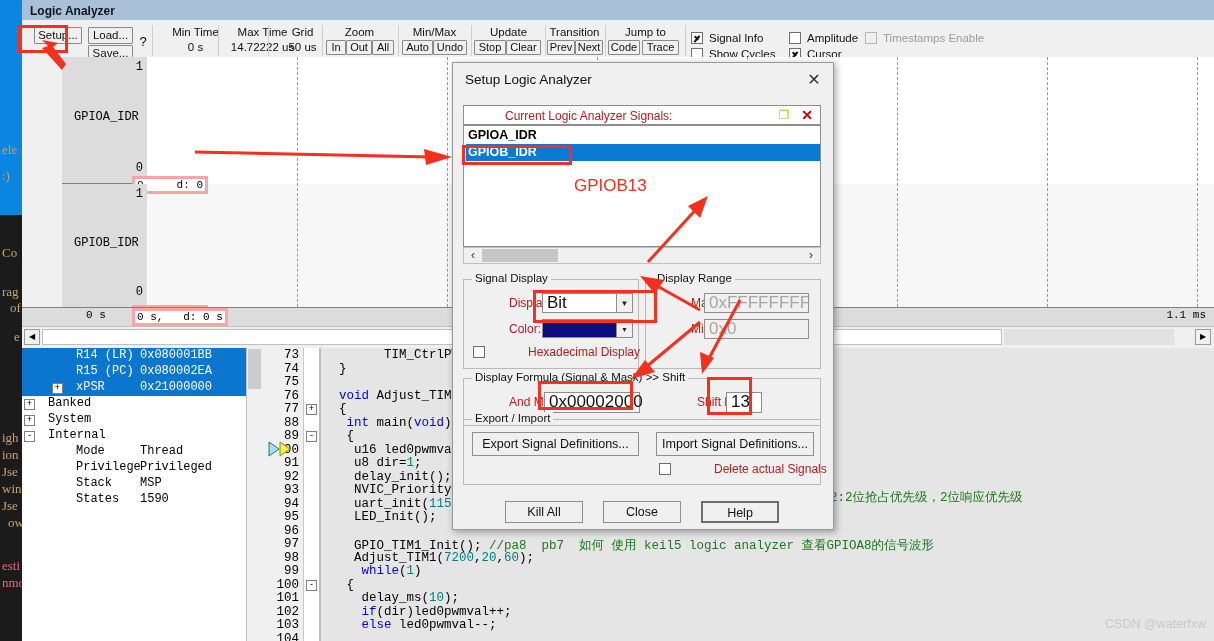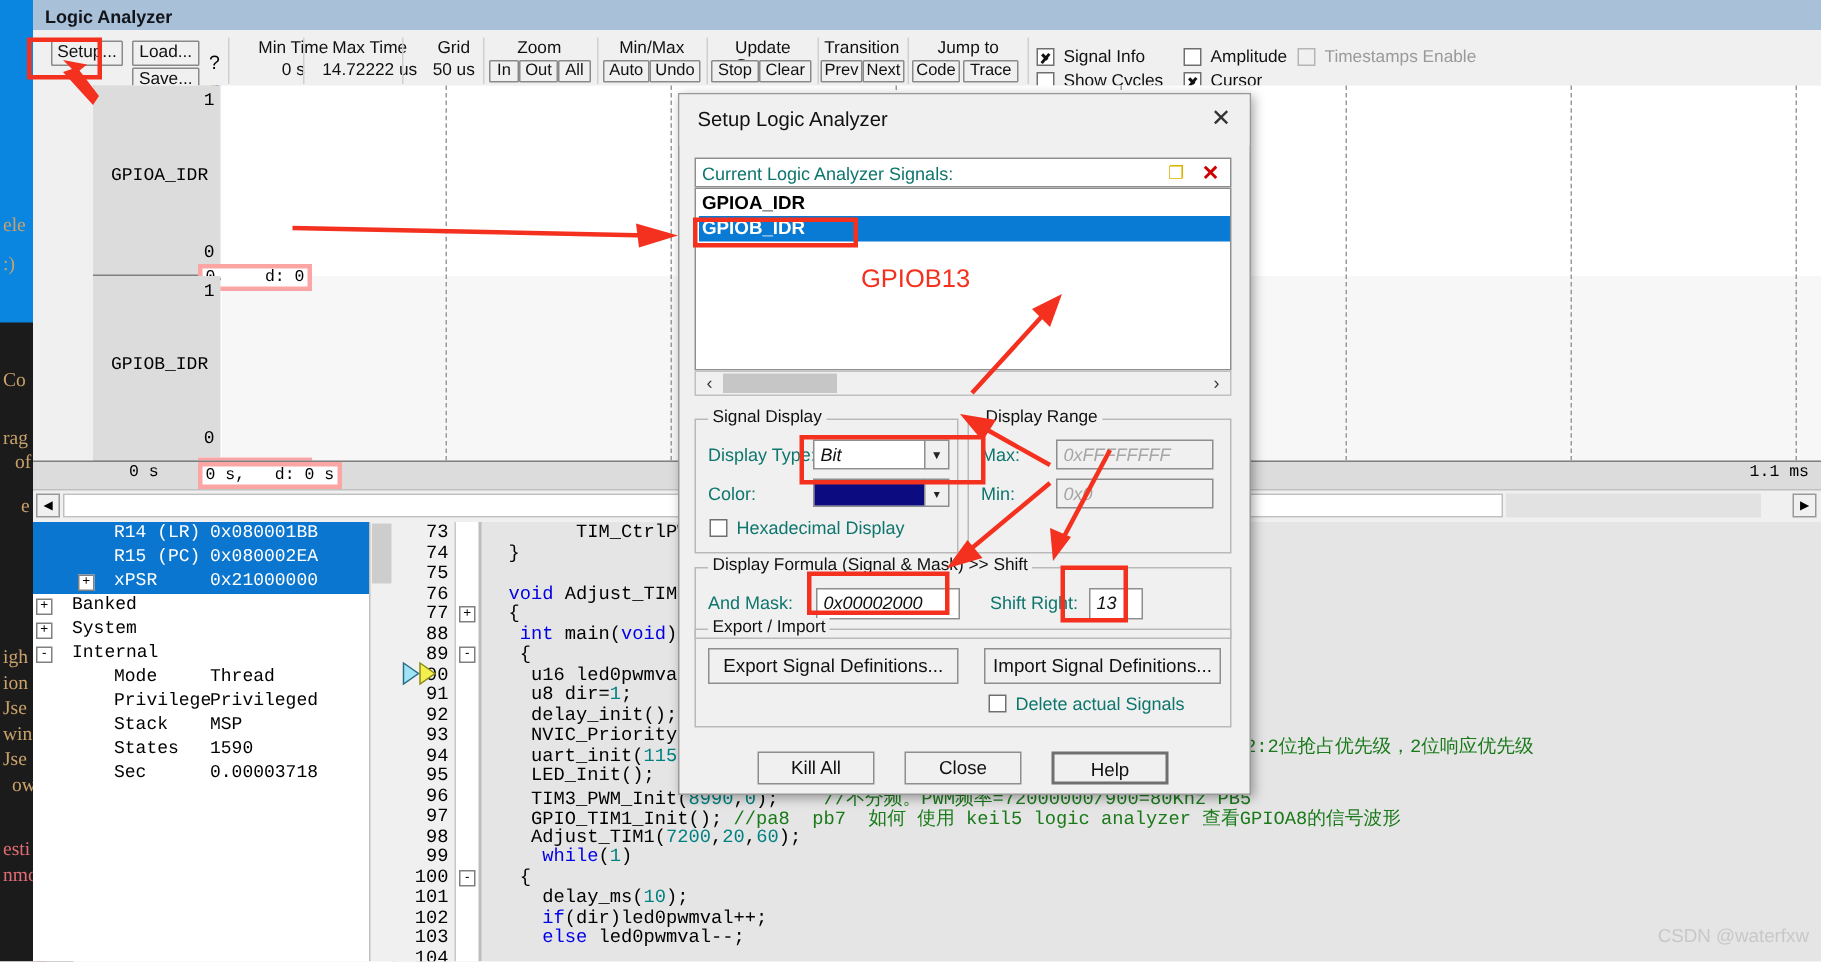--- a/index.html
+++ b/index.html
@@ -72,23 +72,23 @@
   
   #dlg{left:452px;top:62px;width:380px;height:466px;background:#f0f0f0;border:1px solid #999;
        box-shadow:2px 2px 7px rgba(0,0,0,.35);}
   #dlg-title{position:absolute;left:0;top:0;width:380px;height:34px;background:#f0f0f0;}
   #dlg-title .t{position:absolute;left:12px;top:9px;font-size:13.5px;color:#111;}
   #dlg-close{position:absolute;right:6px;top:6px;width:26px;height:22px;text-align:center;line-height:22px;
              font-size:16px;color:#333;}
   .grp{position:absolute;border:1px solid #b9b9b9;box-sizing:border-box;}
   .grp-t{position:absolute;top:-8px;left:8px;background:#f0f0f0;padding:0 3px;font-size:11.5px;color:#111;white-space:nowrap;}
   .fld{position:absolute;background:#fff;border:1px solid #8e8e8e;box-sizing:border-box;
-       font-size:12px;color:#111;padding:1px 4px;line-height:16px;font-style:italic;}
+       font-size:17px;color:#111;padding:1px 4px;line-height:16px;}
   .fld.ro{background:#f0f0f0;color:#a6a6a6;}
-  .lab{position:absolute;font-size:12px;color:#0f766e;white-space:nowrap;}
+  .lab{position:absolute;font-size:12px;color:#b91c1c;white-space:nowrap;margin-left:37px;}
   .ddarrow{position:absolute;width:17px;background:#f0f0f0;border:1px solid #8e8e8e;box-sizing:border-box;
            text-align:center;font-size:8px;line-height:17px;color:#222;}
   .dbtn{position:absolute;background:#f0f0f0;border:1px solid #8e8e8e;box-sizing:border-box;
         font-size:12.5px;color:#111;text-align:center;}
   #sig-list{position:absolute;left:10px;top:62px;width:358px;height:122px;background:#fff;border:1px solid #8e8e8e;box-sizing:border-box;}
   .sig-item{position:absolute;left:2px;width:354px;height:17px;font-weight:bold;font-size:12.5px;
             color:#000;padding-left:2px;box-sizing:border-box;line-height:16px;}
   .sig-item.sel{background:#0a7bd4;color:#fff;}
   #sig-hscroll{position:absolute;left:10px;top:184px;width:358px;height:17px;background:#f0f0f0;border:1px solid #c0c0c0;box-sizing:border-box;}
 
@@ -129,21 +129,21 @@
 
     <div class="btn9x" style="left:12px;top:3px;width:48px;">Setup...</div>
     <div class="btn9x" style="left:66px;top:3px;width:45px;">Load...</div>
     <div class="btn9x" style="left:66px;top:21px;width:45px;">Save...</div>
     <div class="abs" style="left:114px;top:10px;width:14px;text-align:center;font-size:13px;">?</div>
 
     <div class="tb-cell" style="left:130px;width:86px;">
       <div class="tb-lab">Min Time</div>
       <div class="tb-val">0 s</div>
     </div>
-    <div class="tb-cell" style="left:180px;width:88px;">
+    <div class="tb-cell" style="left:196px;width:88px;">
       <div class="tb-lab">Max Time</div>
       <div class="tb-val">14.72222 us</div>
     </div>
     <div class="tb-cell" style="left:246px;width:68px;">
       <div class="tb-lab">Grid</div>
       <div class="tb-val">50 us</div>
     </div>
 
     <div class="tb-cell" style="left:300px;width:74px;">
       <div class="tb-lab">Zoom</div>
@@ -272,24 +272,20 @@
         <span class="nm" style="left: 54px;">Privilege</span>
         <span class="vl">Privileged</span>
       </div>
       <div class="reg-row" style="top: 128px;">
         <span class="nm" style="left: 54px;">Stack</span>
         <span class="vl">MSP</span>
       </div>
       <div class="reg-row" style="top: 144px;">
         <span class="nm" style="left: 54px;">States</span>
         <span class="vl">1590</span>
-      </div>
-      <div class="reg-row" style="top: 160px;">
-        <span class="nm" style="left: 54px;">Sec</span>
-        <span class="vl">0.00003718</span>
       </div>
     </div>
   <div id="regscroll">
     <div class="abs" style="left:1px;top:1px;width:13px;height:40px;background:#cdcdcd;"></div>
   </div>
 </div>
 
 <div class="abs" id="codepane">
   <div id="gutter">
       <div class="lnum" style="top: 0px;">73</div>
@@ -328,21 +324,20 @@
       <div class="codeline" style="top: 40.5px;">  <span class="kw">void</span> Adjust_TIM1</div>
       <div class="codeline" style="top: 54px;">  {</div>
       <div class="codeline" style="top: 67.5px;">   <span class="kw">int</span> main(<span class="kw">void</span>)</div>
       <div class="codeline" style="top: 81px;">   {</div>
       <div class="codeline" style="top: 94.5px;">    u16 led0pwmval</div>
       <div class="codeline" style="top: 108px;">    u8 dir=<span class="num">1</span>;</div>
       <div class="codeline" style="top: 121.5px;">    delay_init();</div>
       <div class="codeline" style="top: 135px;">    NVIC_PriorityG</div>
       <div class="codeline" style="top: 148.5px;">    uart_init(<span class="num">1152</span></div>
       <div class="codeline" style="top: 162px;">    LED_Init();</div>
-      <div class="codeline" style="top: 175.5px;">    TIM3_PWM_Init(<span class="num">8990</span>,<span class="num">0</span>);    <span class="cmt">//不分频。PWM频率=72000000/900=80Khz PB5</span></div>
       <div class="codeline" style="top: 189px;">    GPIO_TIM1_Init(); <span class="cmt">//pa8  pb7  如何 使用 keil5 logic analyzer 查看GPIOA8的信号波形</span></div>
       <div class="codeline" style="top: 202.5px;">    Adjust_TIM1(<span class="num">7200</span>,<span class="num">20</span>,<span class="num">60</span>);</div>
       <div class="codeline" style="top: 216px;">     <span class="kw">while</span>(<span class="num">1</span>)</div>
       <div class="codeline" style="top: 229.5px;">   {</div>
       <div class="codeline" style="top: 243px;">     delay_ms(<span class="num">10</span>);</div>
       <div class="codeline" style="top: 256.5px;">     <span class="kw">if</span>(dir)led0pwmval++;</div>
       <div class="codeline" style="top: 270px;">     <span class="kw">else</span> led0pwmval--;</div>
       <div class="codeline" style="top: 283.5px;"></div>
     </div>
   <div class="abs grn" style="left:568px;top:141px;font-family:'Liberation Mono',monospace;font-size:12.5px;white-space:nowrap;color:#1a7a1a;">2:2位抢占优先级，2位响应优先级</div>

